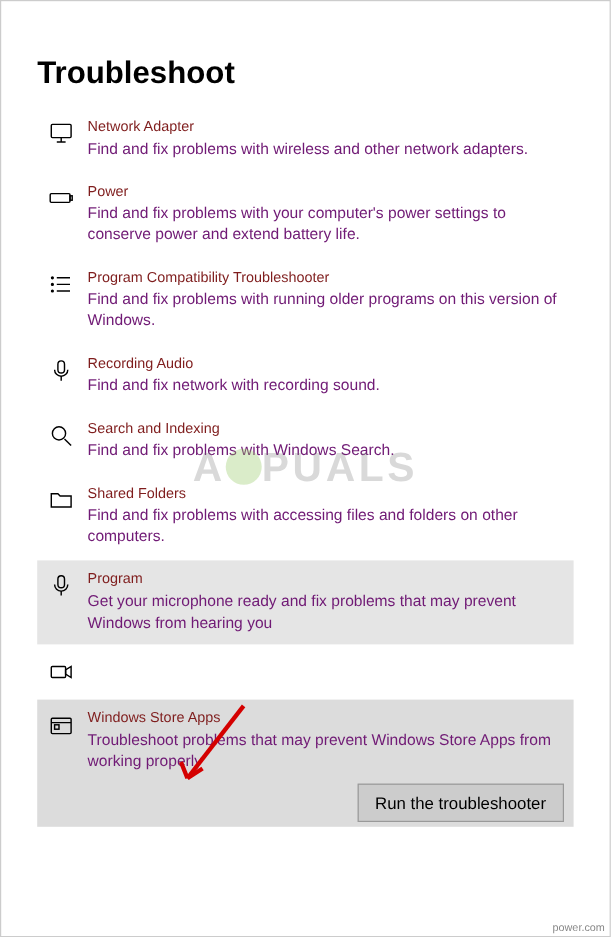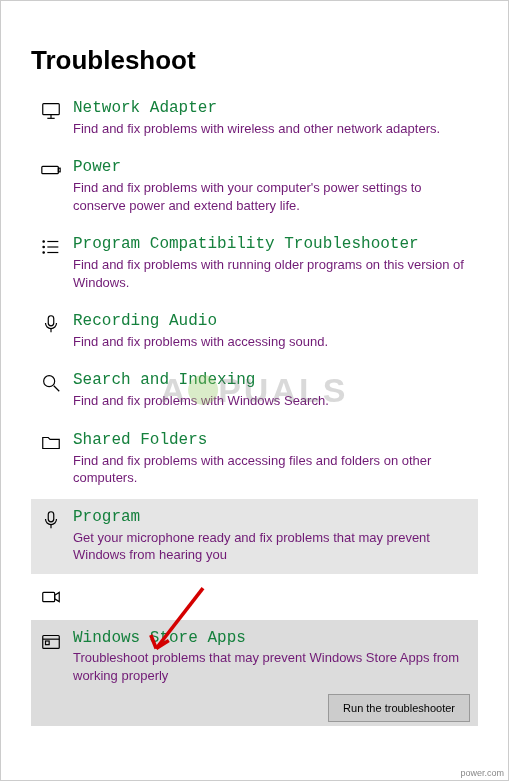--- a/index.html
+++ b/index.html
@@ -43,39 +43,38 @@
     align-items: flex-start;
     justify-content: center;
     padding-top: 2px;
   }
   .icon-wrap svg { width: 22px; height: 22px; stroke: #000; fill: none; stroke-width: 1.3; }
   .text-wrap {
     flex: 1;
     padding-left: 8px;
   }
   .item-title {
-    font-size: 16px;
-    color: #15803d;
+    font-size: 12px;
+    color: #7f1d1d;
     line-height: 1.3;
-    font-family: Liberation Mono, monospace;
   }
   .item-desc {
     font-size: 13px;
     color: #701a75;
     line-height: 1.35;
     margin-top: 1px;
   }
   .run-btn {
     align-self: flex-end;
     margin-top: 10px;
     margin-right: 2px;
     background: #cccccc;
     border: 1px solid #999;
     padding: 7px 14px;
-    font-size: 11px;
+    font-size: 14px;
     font-family: inherit;
     cursor: pointer;
   }
   .watermark {
     position: absolute;
     top: 370px;
     left: 50%;
     transform: translateX(-50%);
     font-size: 34px;
     font-weight: 700;
@@ -168,21 +167,21 @@
   <div class="item">
     <div class="icon-wrap">
       <svg viewBox="0 0 24 24">
           <rect x="9" y="3" width="6" height="11" rx="3"></rect>
           <path d="M6 11a6 6 0 0 0 12 0"></path>
           <line x1="12" y1="17" x2="12" y2="21"></line>
         </svg>
     </div>
     <div class="text-wrap">
       <div class="item-title">Recording Audio</div>
-      <div class="item-desc">Find and fix problems with accessing sound.</div>
+      <div class="item-desc">Find and fix network with recording sound.</div>
     </div>
   </div>
 
   <div class="item">
     <div class="icon-wrap">
       <svg viewBox="0 0 24 24">
           <circle cx="10" cy="10" r="6"></circle>
           <line x1="15" y1="15" x2="21" y2="21"></line>
         </svg>
     </div>

